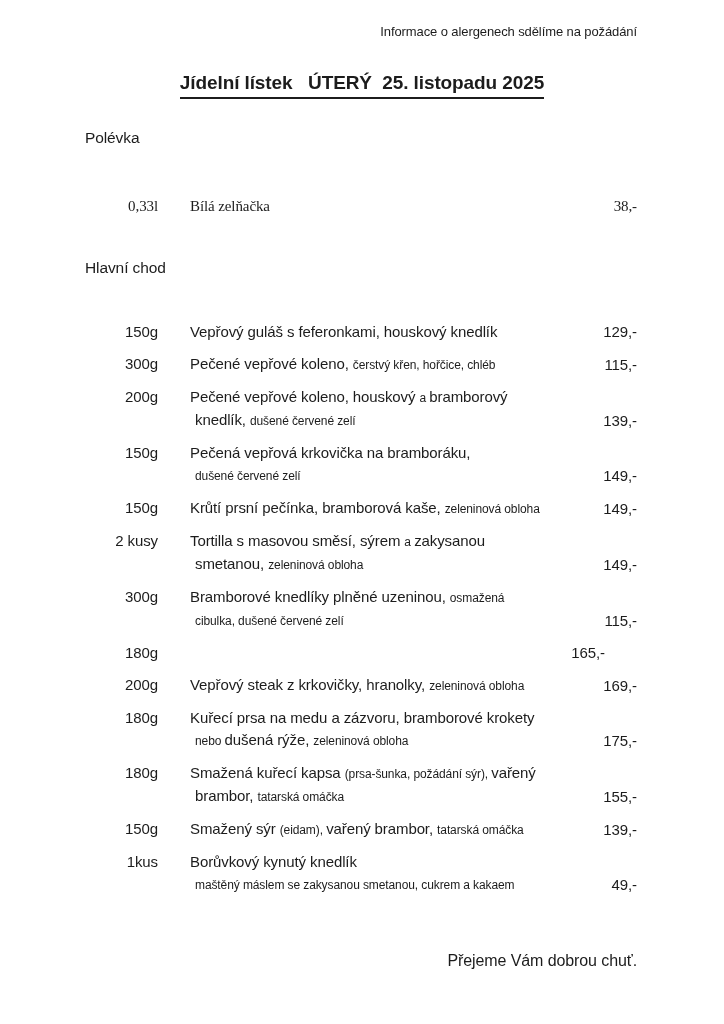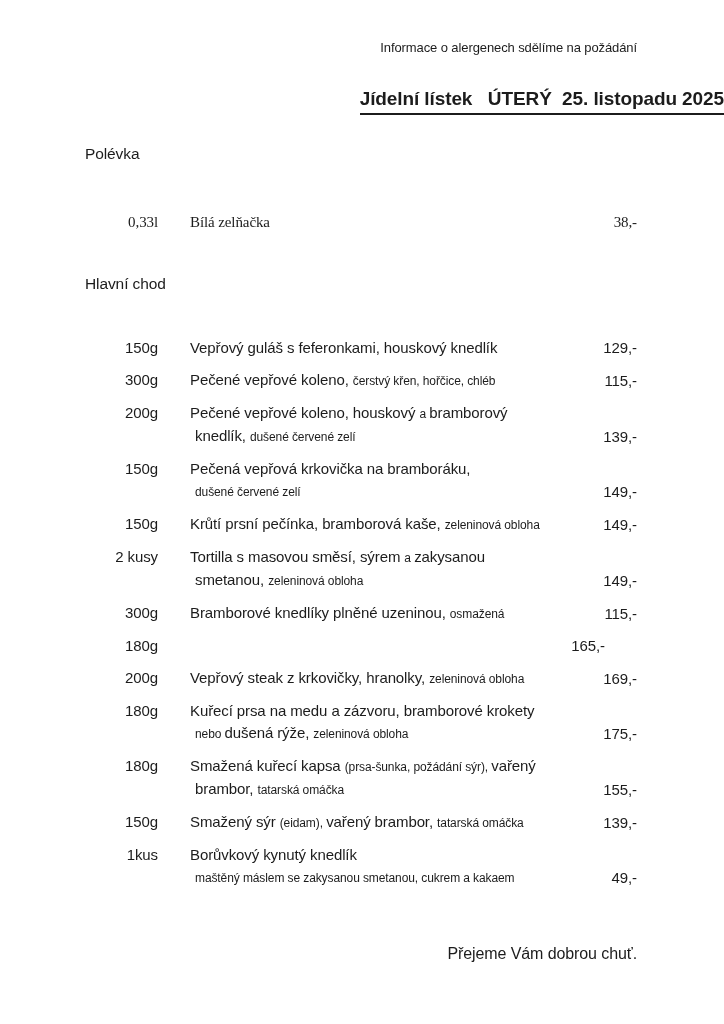--- a/index.html
+++ b/index.html
@@ -8,26 +8,26 @@
     width:724px;height:1024px;
     margin:0 auto;
     background:#ffffff;
     font-family:"Liberation Sans", sans-serif;
     color:#1c1c1c;
     letter-spacing:-0.1px;
     overflow:hidden;
     box-sizing:border-box;
   }
   .note{
-    padding-top:40px;
+    padding-top:24px;
     margin-right:87px;
     text-align:right;
     font-size:13px;
   }
-  .title-wrap{margin-top:33px;text-align:right;}
+  .title-wrap{margin-top:33px;text-align:center;}
   .title{
     display:inline-block;
     font-size:19px;
     font-weight:bold;
     white-space:pre;
     padding-bottom:3px;
     border-bottom:2px solid #1c1c1c;
   }
   .section{margin:0 87px 0 85px;}
   .heading{font-size:15.5px;font-weight:500;}
@@ -123,20 +123,21 @@
           <div class="dish">
             <div class="dish-line"><span class="seg">Tortilla s masovou směsí, sýrem </span><span class="seg sm">a </span><span class="seg">zakysanou</span></div>
             <div class="dish-line"><span class="seg">smetanou, </span><span class="seg sm">zeleninová obloha</span></div>
           </div>
           <div class="price">149,-</div>
         </div>
         <div class="menu-row">
           <div class="portion">300g</div>
           <div class="dish">
             <div class="dish-line"><span class="seg">Bramborové knedlíky plněné uzeninou, </span><span class="seg sm">osmažená</span></div>
+            <div class="dish-line"><span class="seg sm">cibulka, dušené červené zelí</span></div>
           </div>
           <div class="price">115,-</div>
         </div>
         <div class="menu-row">
           <div class="portion">180g</div>
           <div class="price">165,-</div>
         </div>
         <div class="menu-row">
           <div class="portion">200g</div>
           <div class="dish">

